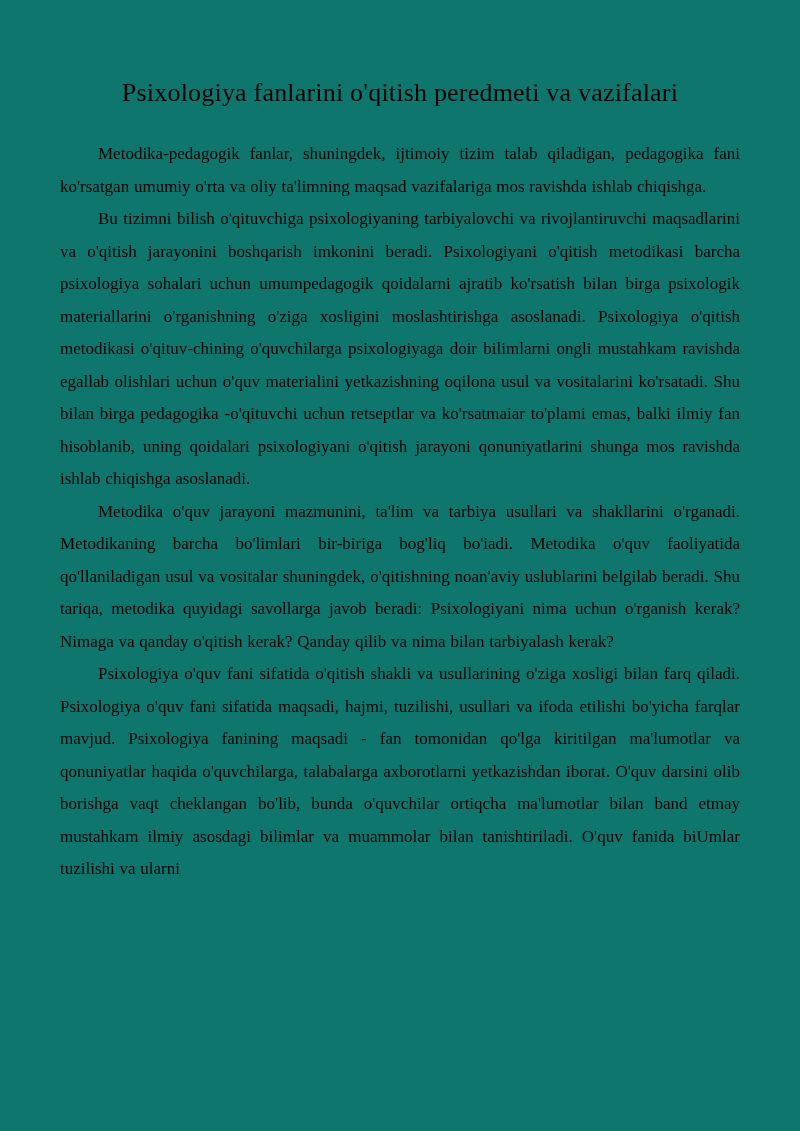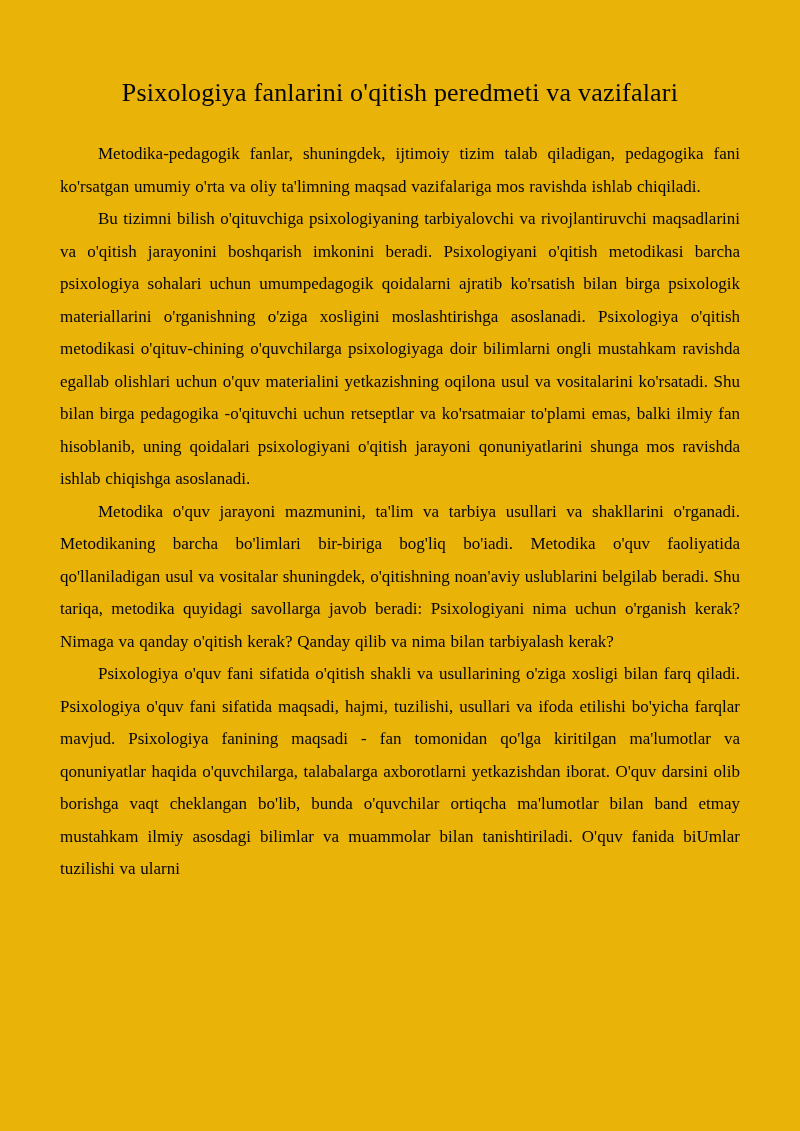--- a/index.html
+++ b/index.html
@@ -4,21 +4,21 @@
 <style>
   html, body {
     margin: 0;
     padding: 0;
     background: #ffffff;
   }
   .page {
     width: 800px;
     height: 1131px;
     margin: 0 auto;
-    background: #eab308;
+    background: #0f766e;
     box-sizing: border-box;
     padding: 70px 60px 0 60px;
     font-family: "Liberation Serif", serif;
     color: #050505;
     overflow: hidden;
   }
   .doc-title {
     font-family: "Liberation Serif", serif;
     font-size: 26px;
     font-weight: normal;
@@ -34,21 +34,21 @@
     margin: 0;
     word-spacing: 0.5px;
   }
 </style>
 </head>
 <body>
 
 <div class="page">
   <h1 class="doc-title">Psixologiya fanlarini o'qitish peredmeti va vazifalari</h1>
 
-  <p class="para">Metodika-pedagogik fanlar, shuningdek, ijtimoiy tizim talab qiladigan, pedagogika fani ko'rsatgan umumiy o'rta va oliy ta'limning maqsad vazifalariga mos ravishda ishlab chiqiladi.</p>
+  <p class="para">Metodika-pedagogik fanlar, shuningdek, ijtimoiy tizim talab qiladigan, pedagogika fani ko'rsatgan umumiy o'rta va oliy ta'limning maqsad vazifalariga mos ravishda ishlab chiqishga.</p>
 
 
   <p class="para">Bu tizimni bilish o'qituvchiga psixologiyaning tarbiyalovchi va rivojlantiruvchi maqsadlarini va o'qitish jarayonini boshqarish imkonini beradi. Psixologiyani o'qitish metodikasi barcha psixologiya sohalari uchun umumpedagogik qoidalarni ajratib ko'rsatish bilan birga psixologik materiallarini o'rganishning o'ziga xosligini moslashtirishga asoslanadi. Psixologiya o'qitish metodikasi o'qituv-chining o'quvchilarga psixologiyaga doir bilimlarni ongli mustahkam ravishda egallab olishlari uchun o'quv materialini yetkazishning oqilona usul va vositalarini ko'rsatadi. Shu bilan birga pedagogika -o'qituvchi uchun retseptlar va ko'rsatmaiar to'plami emas, balki ilmiy fan hisoblanib, uning qoidalari psixologiyani o'qitish jarayoni qonuniyatlarini shunga mos ravishda ishlab chiqishga asoslanadi.</p>
 
   <p class="para">Metodika o'quv jarayoni mazmunini, ta'lim va tarbiya usullari va shakllarini o'rganadi. Metodikaning barcha bo'limlari bir-biriga bog'liq bo'iadi. Metodika o'quv faoliyatida qo'llaniladigan usul va vositalar shuningdek, o'qitishning noan'aviy uslublarini belgilab beradi. Shu tariqa, metodika quyidagi savollarga javob beradi: Psixologiyani nima uchun o'rganish kerak? Nimaga va qanday o'qitish kerak? Qanday qilib va nima bilan tarbiyalash kerak?</p>
 
   <p class="para">Psixologiya o'quv fani sifatida o'qitish shakli va usullarining o'ziga xosligi bilan farq qiladi. Psixologiya o'quv fani sifatida maqsadi, hajmi, tuzilishi, usullari va ifoda etilishi bo'yicha farqlar mavjud. Psixologiya fanining maqsadi - fan tomonidan qo'lga kiritilgan ma'lumotlar va qonuniyatlar haqida o'quvchilarga, talabalarga axborotlarni yetkazishdan iborat. O'quv darsini olib borishga vaqt cheklangan bo'lib, bunda o'quvchilar ortiqcha ma'lumotlar bilan band etmay mustahkam ilmiy asosdagi bilimlar va muammolar bilan tanishtiriladi. O'quv fanida biUmlar tuzilishi va ularni</p>
 </div>
 
 </body></html>

